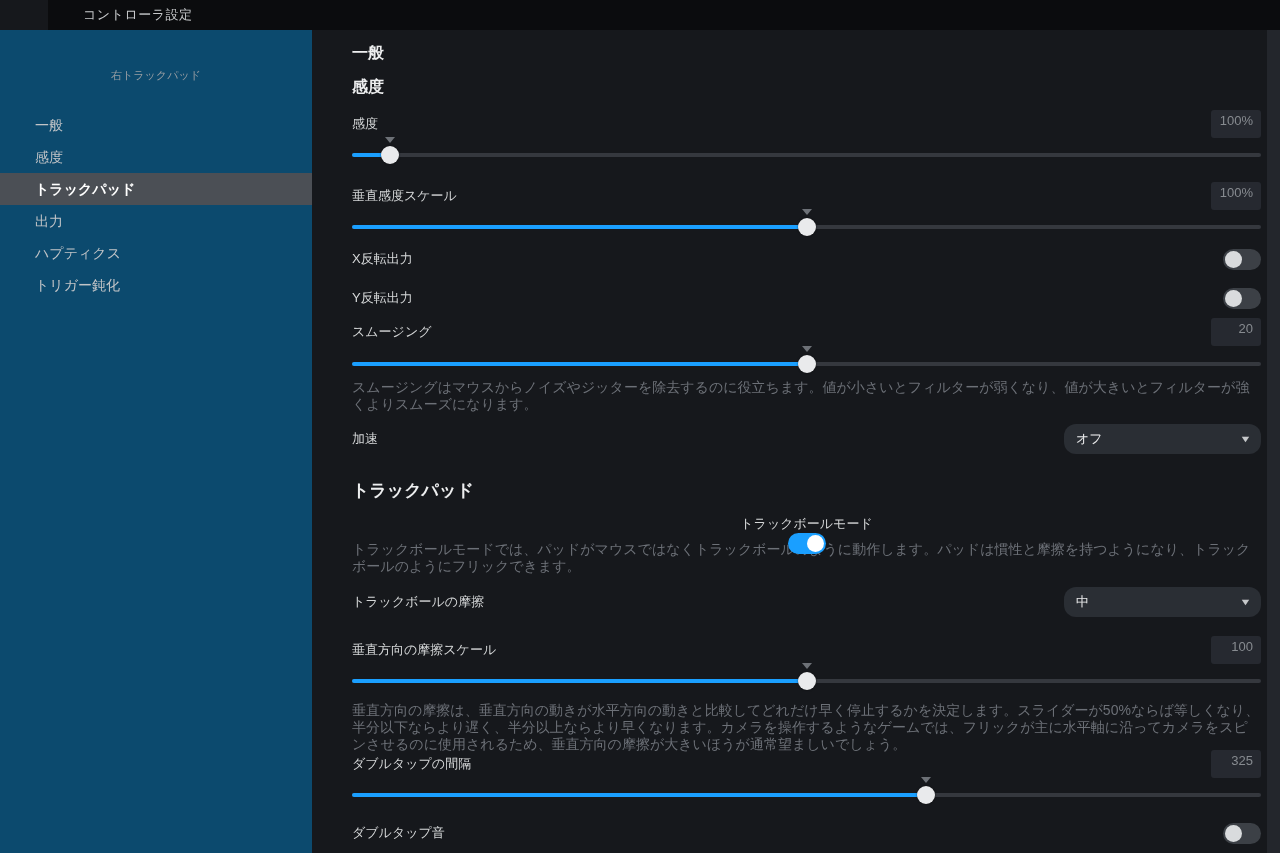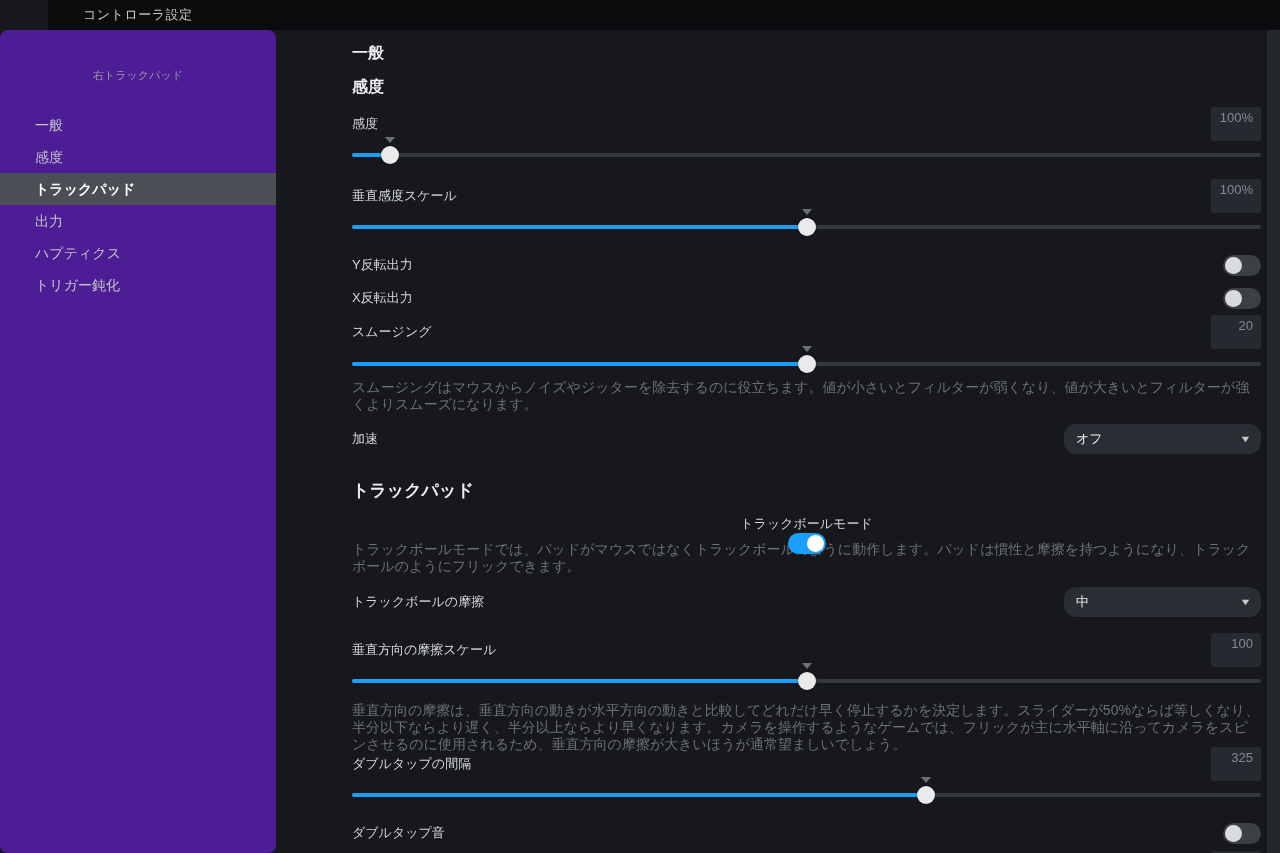--- a/index.html
+++ b/index.html
@@ -5,22 +5,22 @@
   * { margin:0; padding:0; box-sizing:border-box; }
   html,body { width:1280px; height:853px; overflow:hidden; background:#16181c;
     font-family:"Liberation Sans","DejaVu Sans",sans-serif; }
 
   
   .titlebar { position:absolute; top:0; left:0; width:1280px; height:30px;
     background:#0b0c0e; display:flex; align-items:center; padding-left:35px;margin-left:48px; }
   .titlebar-text { font-size:13px; color:#c7c9cb; letter-spacing:.5px; }
 
   
-  .sidebar { position:absolute; top:30px; left:0; width:276px; bottom:0;
-    background:#4c1d95;border-radius:8px; }
+  .sidebar { position:absolute; top:30px; left:0; width:312px; bottom:0;
+    background:#0c4a6e; }
   .sidebar-header { padding-top:38px; text-align:center; }
   .sidebar-device { font-size:11px; color:#999ea3; margin-bottom:4px; }
   .sidebar-mode { font-size:15px; color:#eceeef; }
   .sidebar-nav { margin-top:26px; }
   .nav-item { height:32px; line-height:32px; padding-left:35px; font-size:14px;
     color:#c2c4c7; cursor:pointer; }
   .nav-item.selected { background:#4b4f55; color:#ffffff; font-weight:bold; }
 
   
   .main { position:absolute; top:30px; left:312px; right:0; bottom:0;
@@ -29,21 +29,21 @@
     background:#23262c; }
 
   .h-small { font-size:16px; font-weight:bold; color:#edeeef; line-height:22px; }
   .h-large { font-size:17px; font-weight:bold; color:#edeeef; line-height:24px; }
 
   .row { display:flex; align-items:center; justify-content:space-between; }
   .row-22 { height:22px; }
   .row-30 { height:30px; }
   .label { font-size:13px; color:#d5d7d8; }
 
-  .value-badge { min-width:50px; height:34px; line-height:22px; padding:0 8px;
+  .value-badge { min-width:50px; height:28px; line-height:22px; padding:0 8px;
     background:#262930; border-radius:3px; color:#878b90; font-size:13px;
     text-align:right; }
 
   
   .slider { position:relative; height:20px; cursor:pointer; }
   .slider .track { position:absolute; left:0; right:0; top:8px; height:4px;
     background:#35383e; border-radius:2px; }
   .slider .fill { position:absolute; left:0; top:8px; height:4px; width:var(--pct);
     background:#1a9fff; border-radius:2px; }
   .slider .notch { position:absolute; top:-8px; left:var(--pct);
@@ -136,29 +136,29 @@
     <span class="label">垂直感度スケール</span>
     <span class="value-badge">100%</span>
   </div>
   <div class="slider mt-sl2" style="--pct: 50%;">
     <div class="track"></div>
     <div class="fill"></div>
     <div class="notch"></div>
     <div class="thumb"></div>
   </div>
 
+  <div class="row row-22 mt-row-x">
+    <span class="label">X反転出力</span>
+    <div class="toggle">
+      <div class="knob"></div>
+    </div>
+  </div>
+
   <div class="row row-22 mt-row-y">
     <span class="label">Y反転出力</span>
-    <div class="toggle">
-      <div class="knob"></div>
-    </div>
-  </div>
-
-  <div class="row row-22 mt-row-x">
-    <span class="label">X反転出力</span>
     <div class="toggle">
       <div class="knob"></div>
     </div>
   </div>
 
   <div class="row row-22 mt-row-smooth">
     <span class="label">スムージング</span>
     <span class="value-badge">20</span>
   </div>
   <div class="slider mt-sl3" style="--pct: 50%;">

